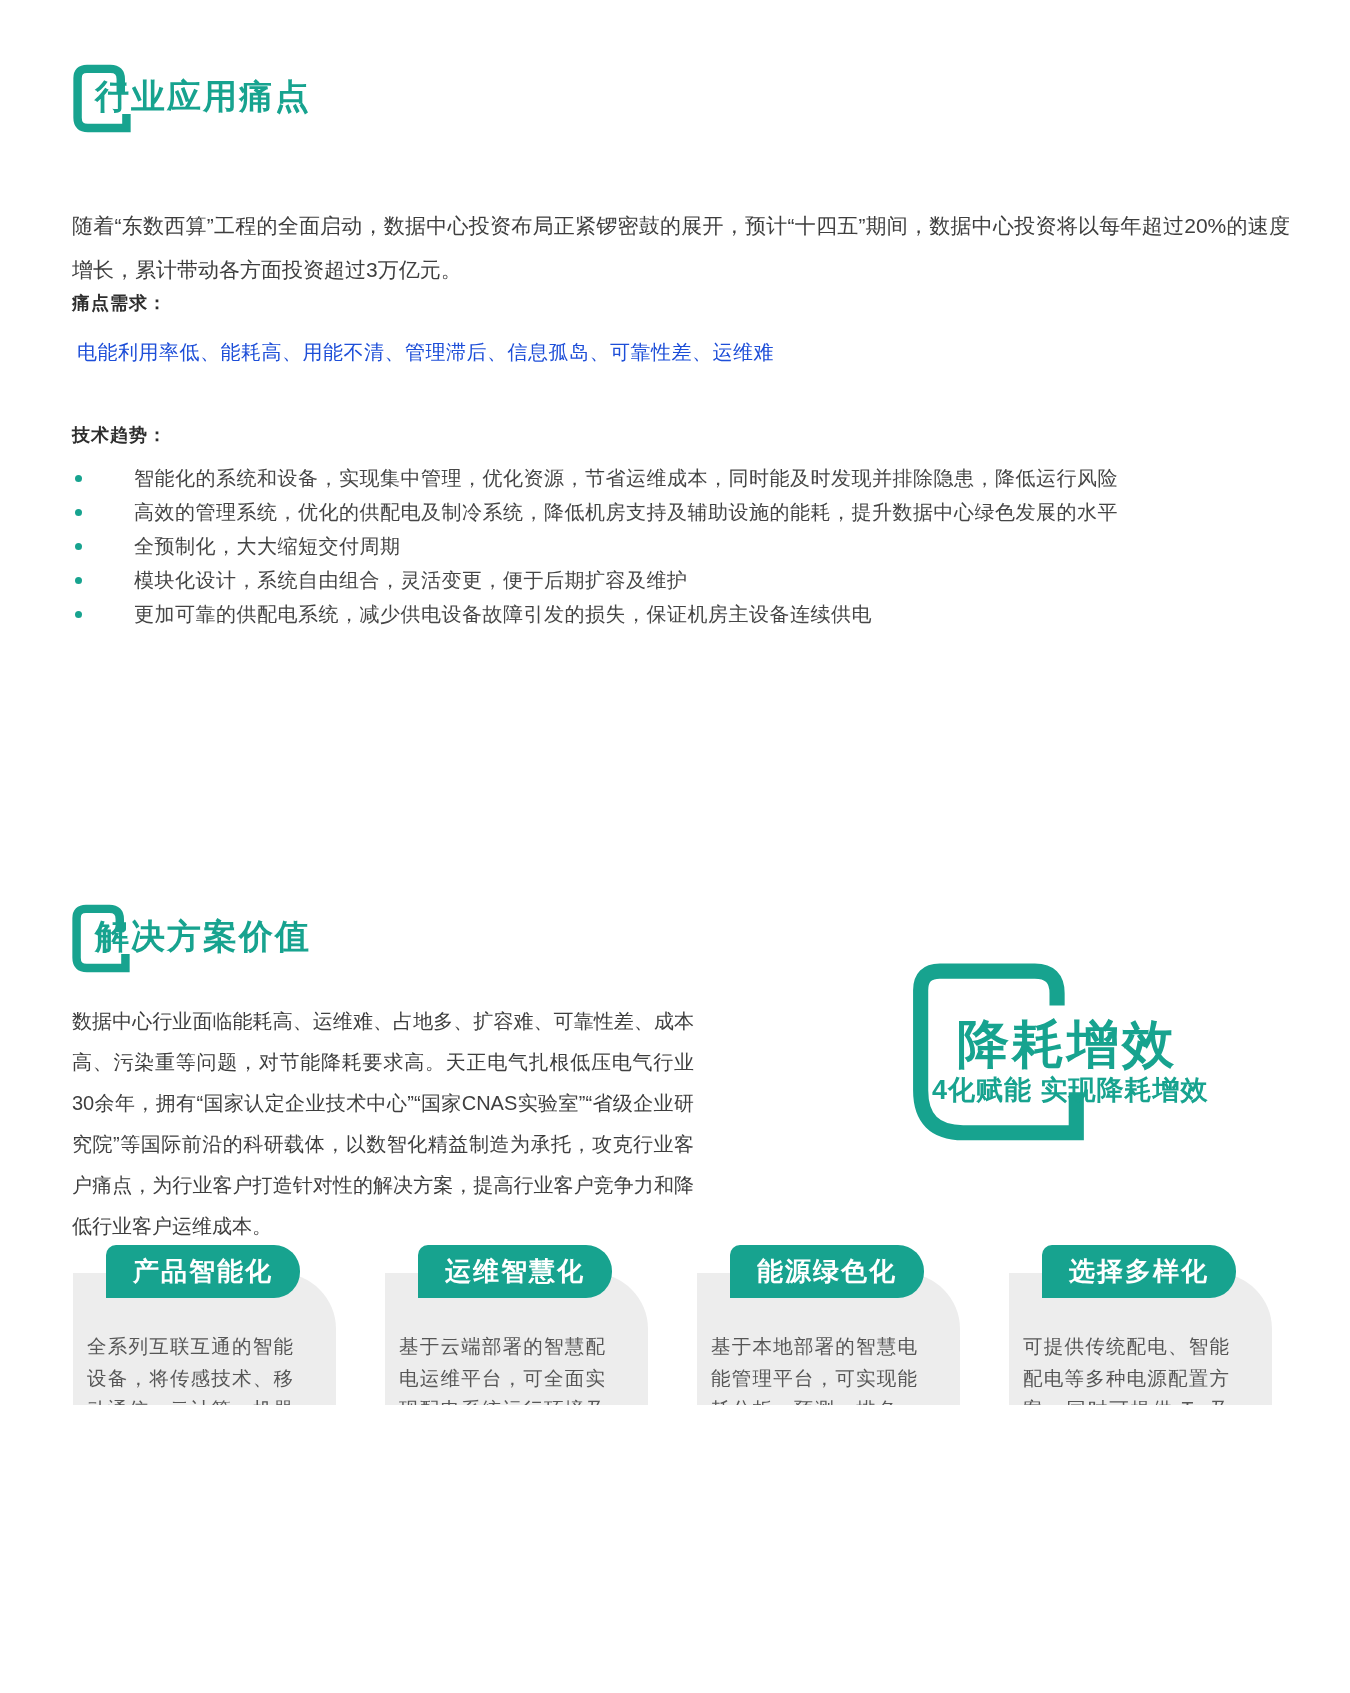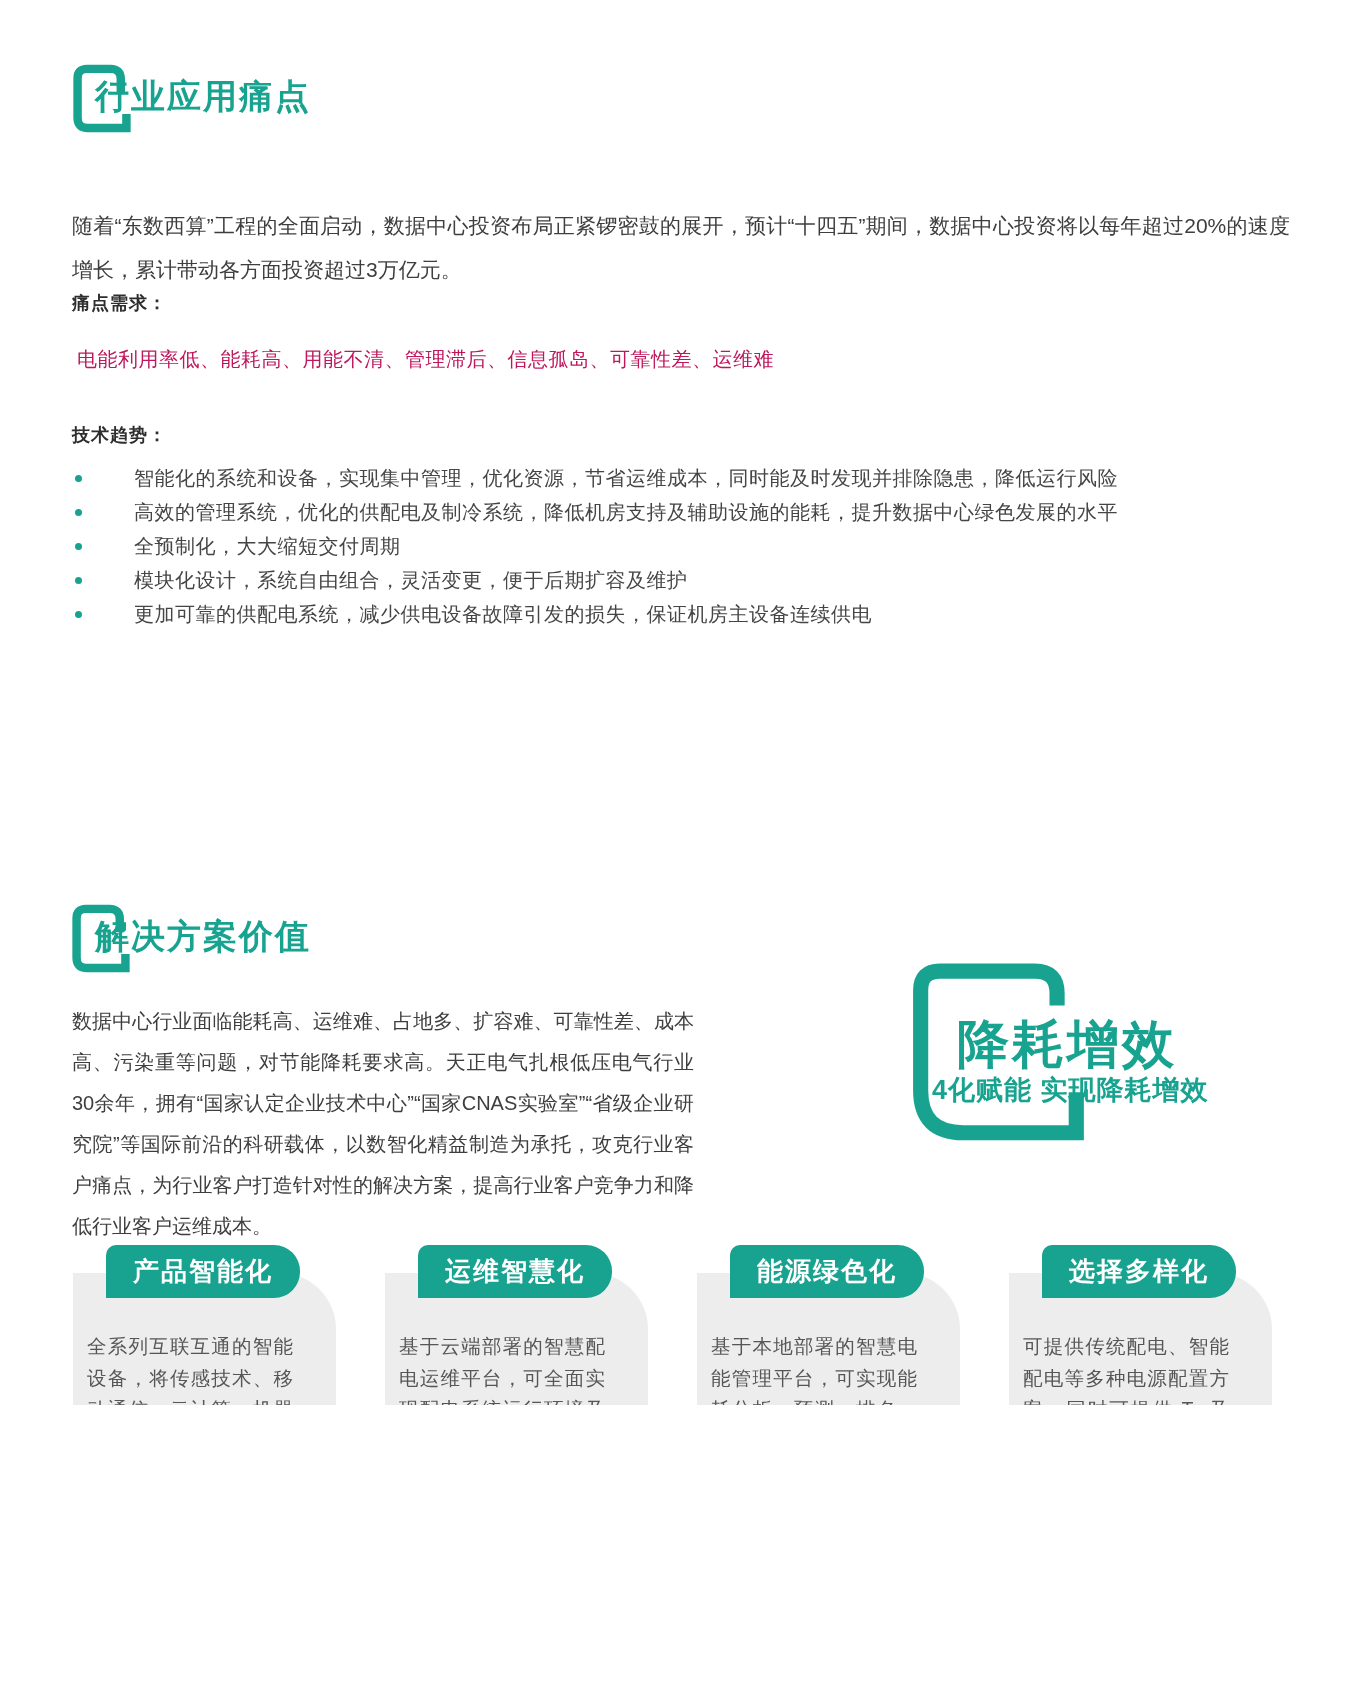--- a/index.html
+++ b/index.html
@@ -22,22 +22,22 @@
   
   .intro{
     left:72px;top:204px;width:1218px;
     font-size:21px;line-height:44px;color:#3e3e3e;text-align:justify;
   }
   .sub-heading{
     font-size:18px;font-weight:bold;color:#2e2e2e;letter-spacing:1px;white-space:nowrap;
   }
   .demand-heading{left:72px;top:291px;}
   .demand-text{
-    left:77px;top:346px;width:1200px;
-    font-size:20px;color:#be185d;letter-spacing:0.5px;white-space:nowrap;
+    left:77px;top:339px;width:1200px;
+    font-size:20px;color:#1d4ed8;letter-spacing:0.5px;white-space:nowrap;
   }
   .trend-heading{left:72px;top:423px;}
   .trend-list{left:72px;top:468px;width:1220px;list-style:none;margin:0;padding:0;}
   .trend-list li{
     display:flex;align-items:flex-start;margin-bottom:13px;
     font-size:20px;line-height:21px;color:#454545;letter-spacing:0.5px;gap:35px;
   }
   .bullet-dot{
     flex:0 0 auto;width:7px;height:7px;border-radius:50%;
     background:#17a38f;margin:7px 17px 0 3px;

